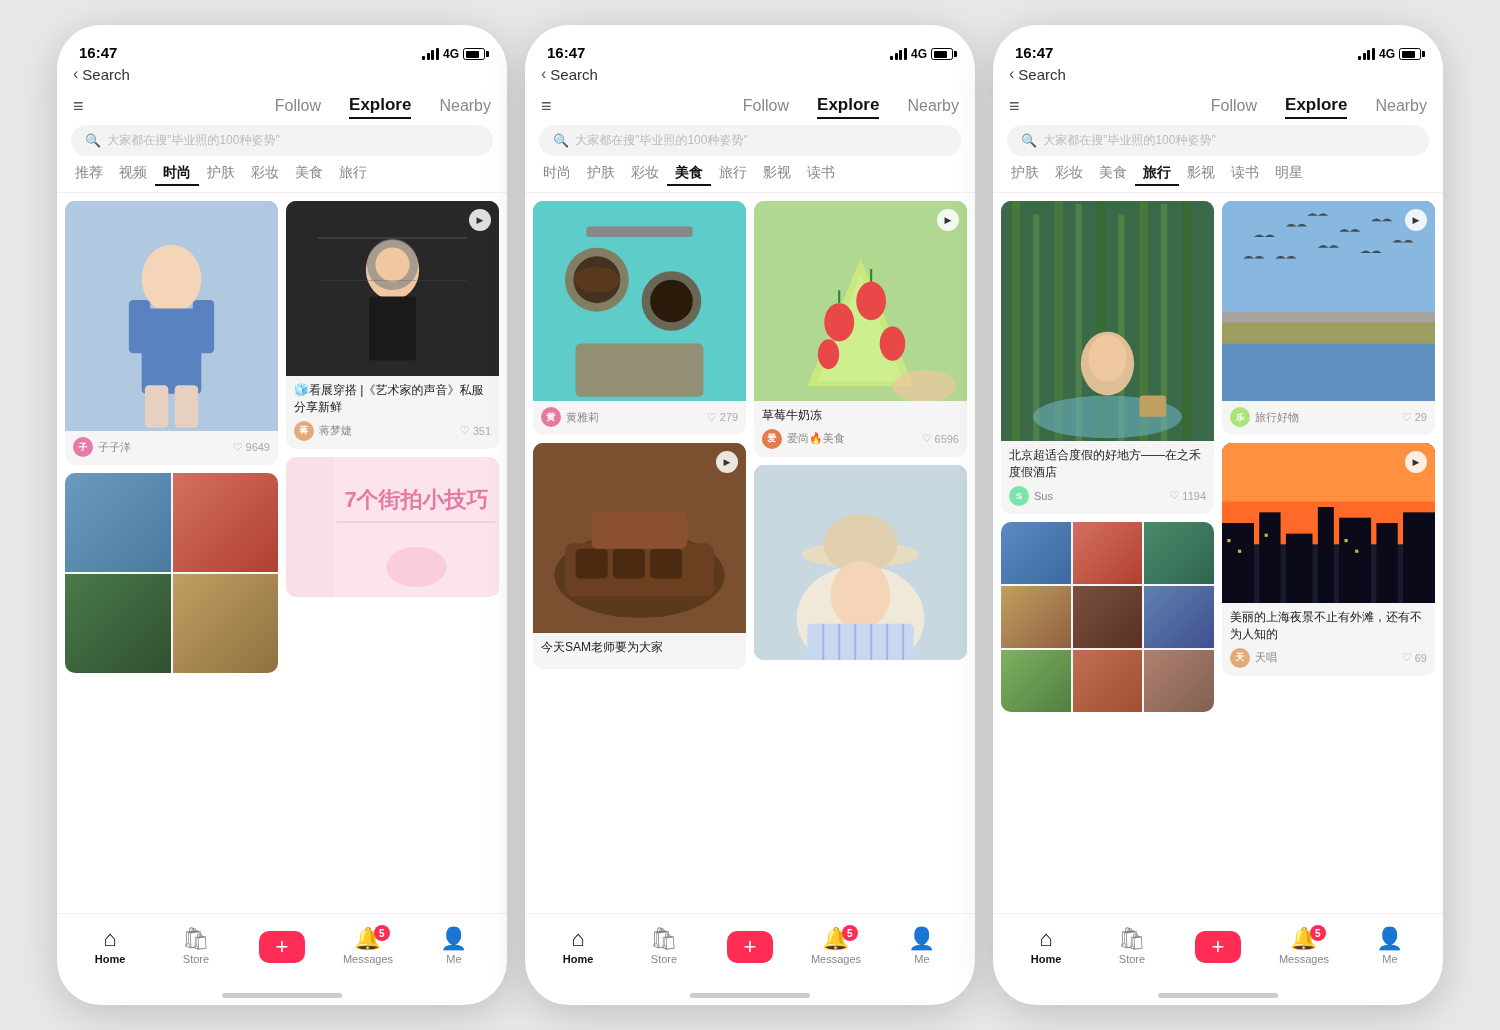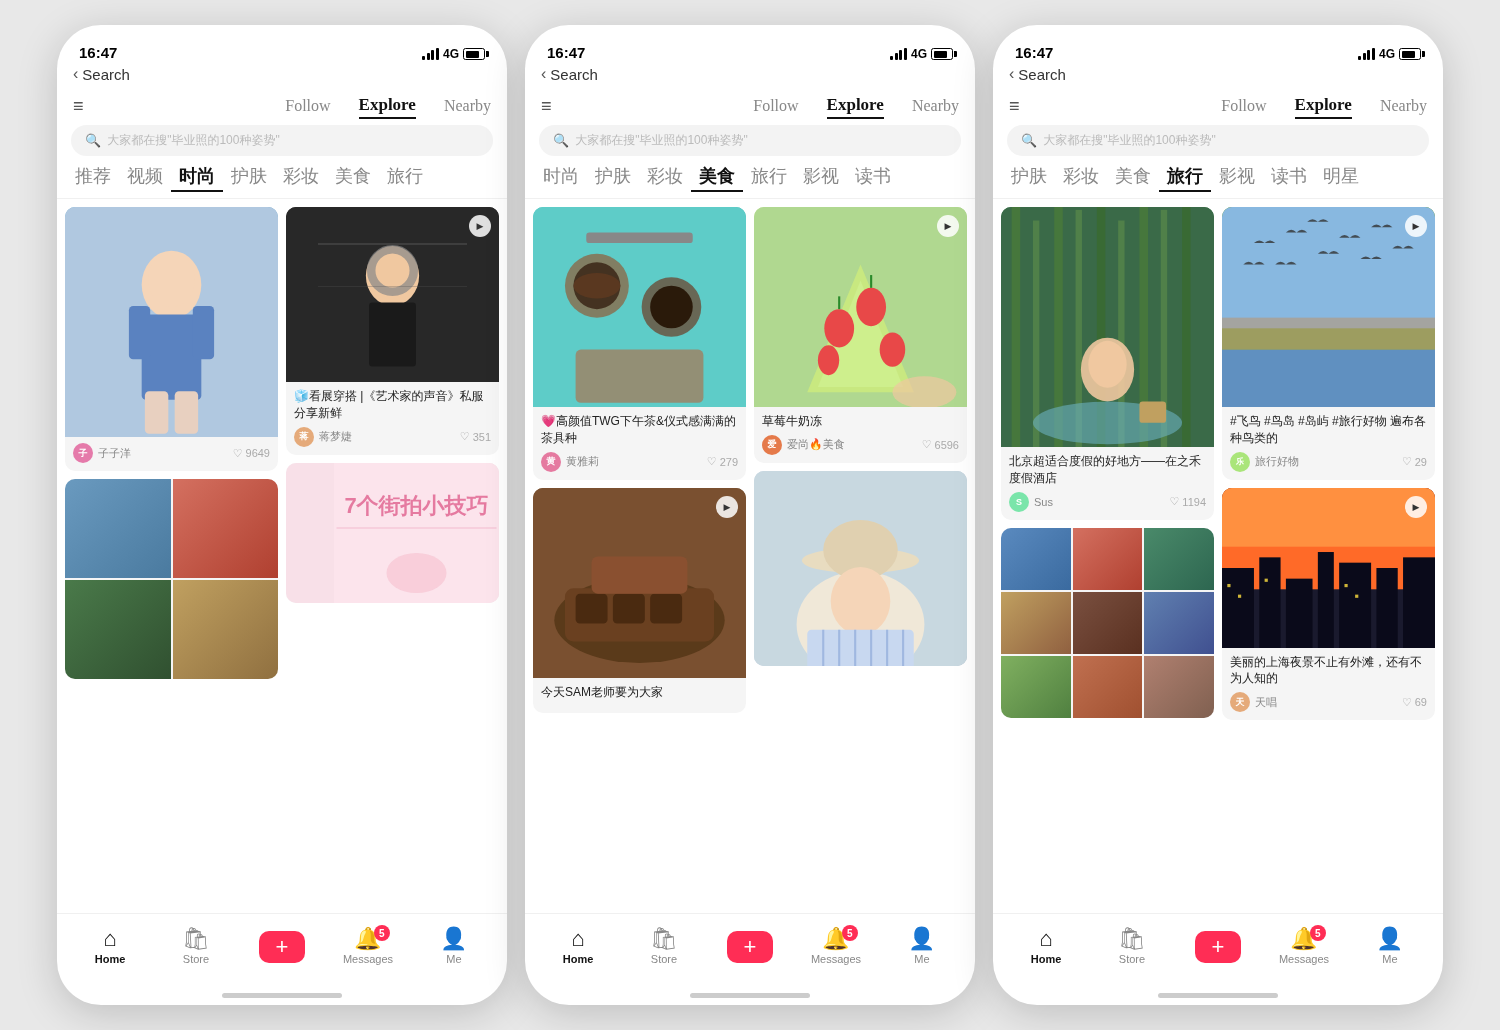--- a/index.html
+++ b/index.html
@@ -64,21 +64,20 @@
     .nav-back .chevron { font-size: 16px; color: #555; }
     
     .header-tabs {
       display: flex; justify-content: center; align-items: center;
       gap: 28px; padding: 6px 16px 6px;
       flex-shrink: 0;
     }
     .tab-item {
       font-size: 16px; color: #888; cursor: pointer;
       padding: 2px 0;
-      font-family: Liberation Serif, serif;
     }
     .tab-item.active {
       font-size: 17px; font-weight: 700; color: #111;
       border-bottom: 2.5px solid #111;
     }
     .hamburger { font-size: 18px; color: #555; margin-right: auto; }
     
     .search-bar {
       margin: 0 14px 6px;
       background: #f3f3f3;
@@ -90,21 +89,21 @@
     }
     .search-bar .search-icon { margin-right: 6px; font-size: 13px; }
     
     .category-tabs {
       display: flex; gap: 0; overflow: hidden;
       padding: 0 10px 6px;
       flex-shrink: 0;
       border-bottom: 1px solid #f0f0f0;
     }
     .cat-item {
-      font-size: 18px; color: #888; white-space: nowrap;
+      font-size: 14px; color: #888; white-space: nowrap;
       padding: 2px 8px; cursor: pointer;
     }
     .cat-item.active { font-weight: 700; color: #111; border-bottom: 2px solid #111; }
     
     .content-area {
       flex: 1; overflow: hidden;
       padding: 8px 8px 0;
       display: flex; gap: 8px;
     }
     .col { display: flex; flex-direction: column; gap: 8px; flex: 1; }
@@ -415,21 +414,20 @@
               <circle cx="60" cy="80" r="22" fill="#3d2a1a" opacity="0.9"></circle>
               <ellipse cx="60" cy="80" rx="22" ry="12" fill="#5a3820"></ellipse>
               <circle cx="130" cy="100" r="28" fill="#6a4e38" opacity="0.8"></circle>
               <circle cx="130" cy="100" r="20" fill="#2a1a0a"></circle>
               <rect x="40" y="140" width="120" height="50" fill="#a08060" rx="5" opacity="0.8"></rect>
               <rect x="50" y="30" width="100" height="10" fill="#888" rx="3"></rect>
             </svg>
           </div>
         </div>
         <div class="card-body">
-          <div class="card-title multiline-2">💗高颜值TWG下午茶&amp;仪式感满满的茶具种</div>
           <div class="card-meta">
             <div class="avatar-sm" style="background:#e57aa0;">黄</div>
             <span class="author-name">黄雅莉</span>
             <span class="likes">
                 <span class="heart-icon">♡</span>
                 <span>279</span>
               </span>
           </div>
         </div>
       </div>
@@ -674,21 +672,20 @@
                 <path d="M130,55 Q135,50 140,55 Q145,50 150,55"></path>
                 <path d="M160,45 Q165,40 170,45 Q175,40 180,45"></path>
               </g>
 
               <rect x="0" y="110" width="200" height="30" fill="#c09060" opacity="0.5"></rect>
             </svg>
             <div class="play-btn-overlay">▶</div>
           </div>
         </div>
         <div class="card-body">
-          <div class="card-title multiline-2">#飞鸟 #鸟岛 #岛屿 #旅行好物 遍布各种鸟类的</div>
           <div class="card-meta">
             <div class="avatar-sm" style="background:#aae57a;font-size:8px;">乐</div>
             <span class="author-name">旅行好物</span>
             <span class="likes">
                 <span class="heart-icon">♡</span>
                 <span>29</span>
               </span>
           </div>
         </div>
       </div>

